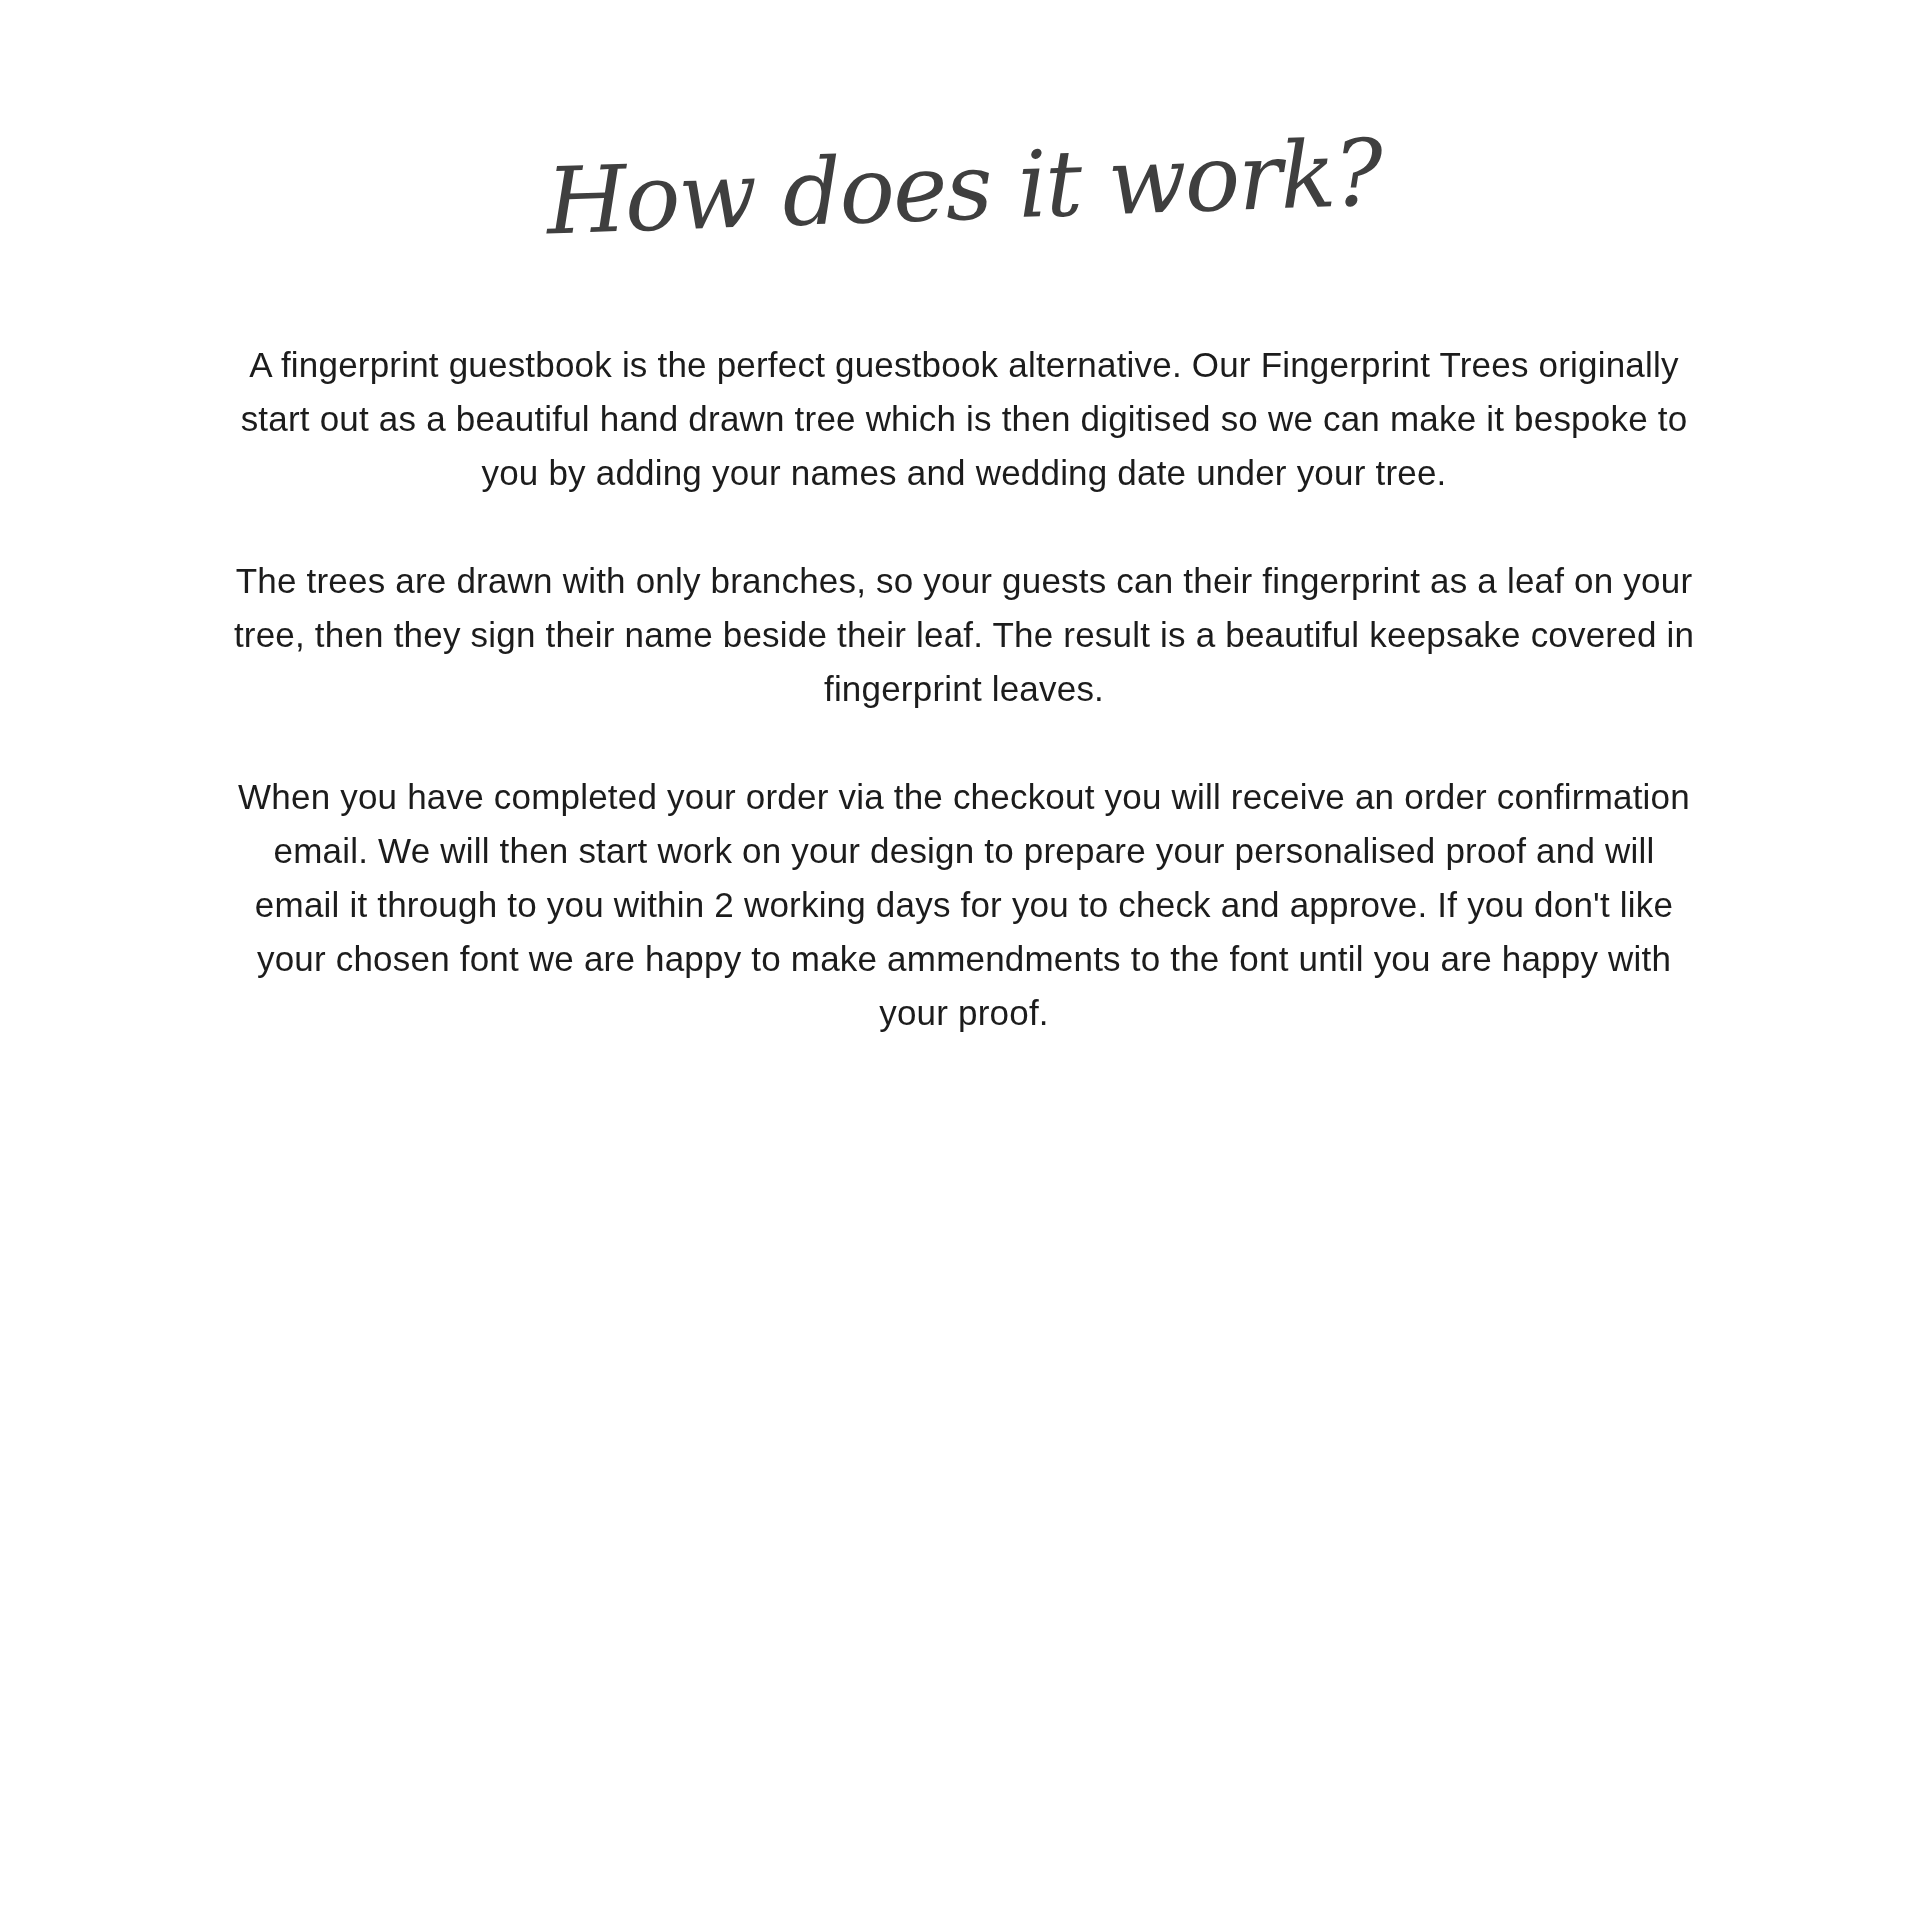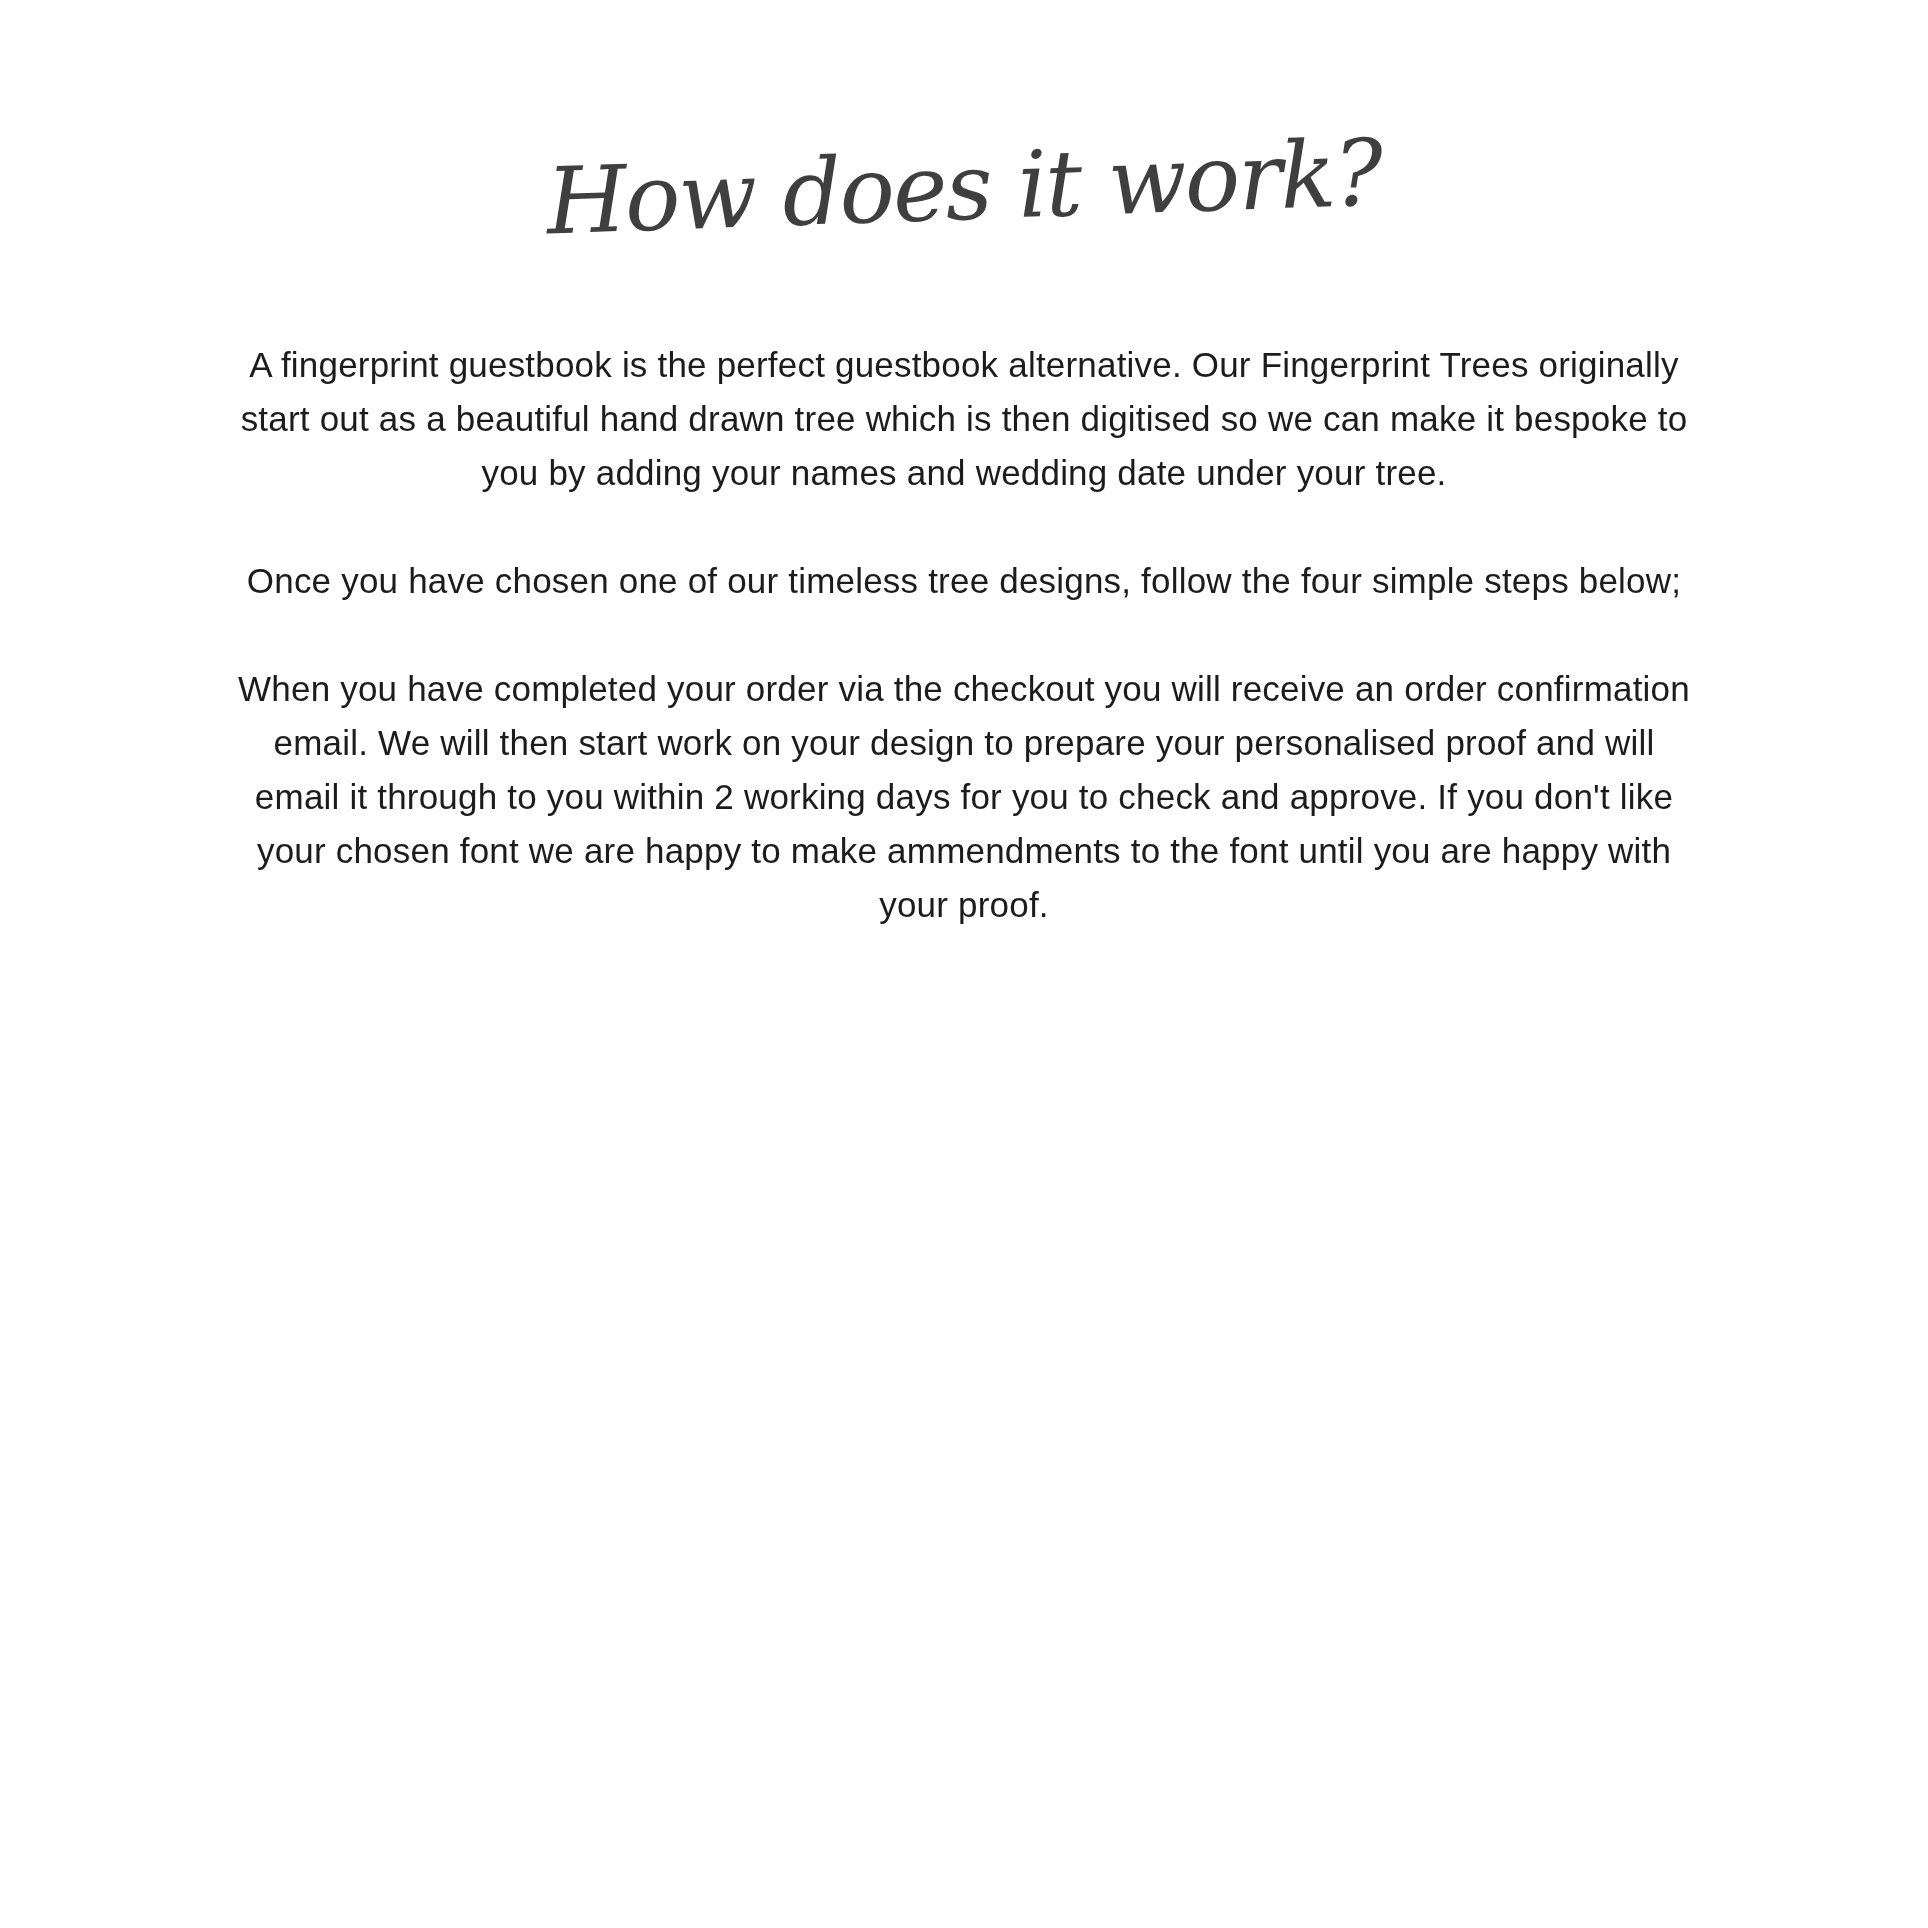--- a/index.html
+++ b/index.html
@@ -53,22 +53,24 @@
 <body>
 
 <main class="page">
   <h1 class="title">How does it work?</h1>
 
   <section class="content">
     <p>A fingerprint guestbook is the perfect guestbook alternative. Our Fingerprint Trees originally
 start out as a beautiful hand drawn tree which is then digitised so we can make it bespoke to
 you by adding your names and wedding date under your tree.</p>
 
+    <p>The trees are drawn with only branches, so your guests can their fingerprint as a leaf on your
+tree, then they sign their name beside their leaf. The result is a beautiful keepsake covered in
+fingerprint leaves.</p>
 
-    <p>Once you have chosen one of our timeless tree designs, follow the four simple steps below;</p>
 
 
     <p>When you have completed your order via the checkout you will receive an order confirmation
 email. We will then start work on your design to prepare your personalised proof and will
 email it through to you within 2 working days for you to check and approve. If you don't like
 your chosen font we are happy to make ammendments to the font until you are happy with
 your proof.</p>
 
 
   </section>

